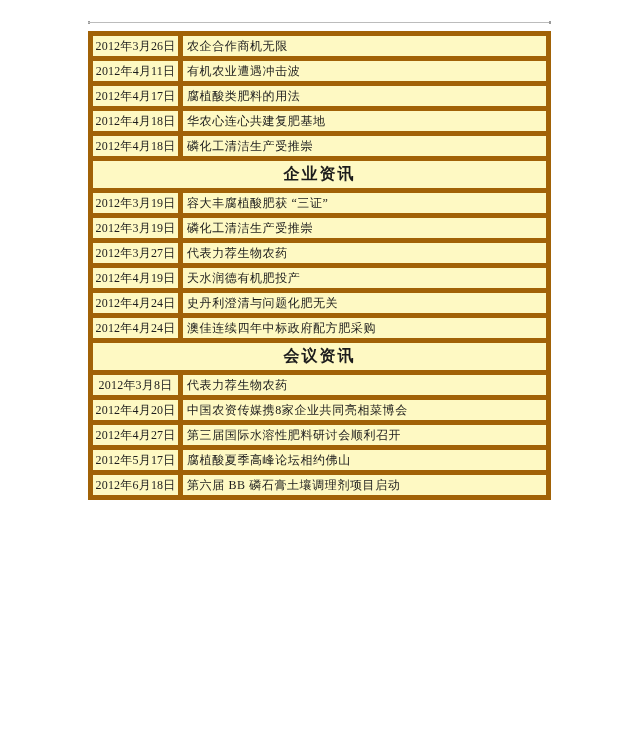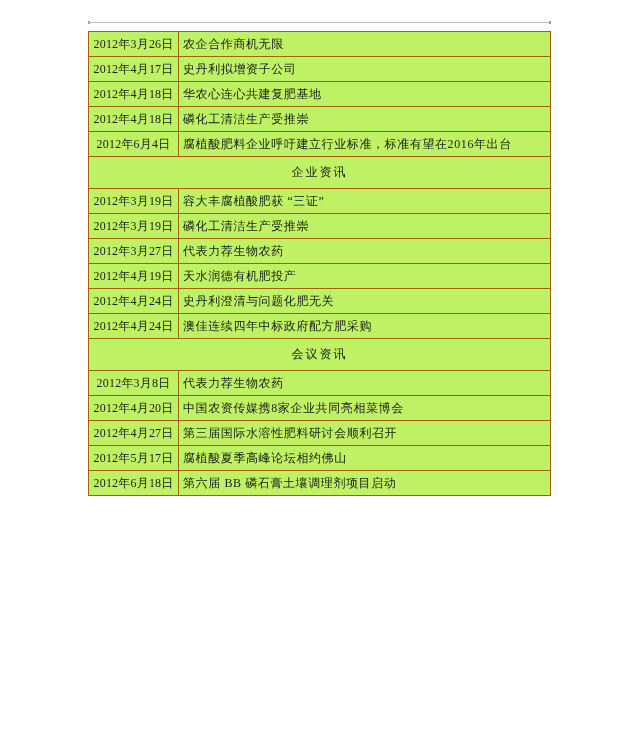--- a/index.html
+++ b/index.html
@@ -40,22 +40,22 @@
 
   table.doc-table {
     position: absolute;
     left: 88px;
     top: 31px;
     width: 463px;
     border-collapse: collapse;
     table-layout: fixed;
   }
   .doc-table td {
-    border: 1px solid #a16207;
-    background: #bef264;
+    border: 5px solid #a16207;
+    background: #fef9c3;
     overflow: hidden;
     white-space: nowrap;
   }
   .doc-table col.col-date { width: 90px; }
   tr.data-row { height: 25px; }
   td.date-cell {
     text-align: center;
     font-size: 12px;
     letter-spacing: 0.2px;
     color: #1c1c1c;
@@ -63,23 +63,24 @@
   td.title-cell {
     padding-left: 4px;
     font-size: 12px;
     letter-spacing: 0.6px;
     color: #1c1c1c;
   }
   tr.section-row { height: 32px; }
   td.section-cell {
     text-align: center;
     vertical-align: middle;
-    font-size: 12px;
+    font-size: 16px;
     letter-spacing: 2px;
     color: #1c1c1c;
+    font-weight: bold;
   }
 </style>
 </head>
 <body>
 
 <div class="page-remnant">
   <div class="remnant-cap-left"></div>
   <div class="remnant-line"></div>
   <div class="remnant-cap-right"></div>
 </div>
@@ -88,34 +89,34 @@
   <colgroup>
     <col class="col-date">
     <col class="col-title">
   </colgroup>
   <tbody>
       <tr class="data-row">
         <td class="date-cell">2012年3月26日</td>
         <td class="title-cell">农企合作商机无限</td>
       </tr>
       <tr class="data-row">
+        <td class="date-cell">2012年4月11日</td>
+        <td class="title-cell">有机农业遭遇冲击波</td>
+      </tr>
+      <tr class="data-row">
         <td class="date-cell">2012年4月17日</td>
-        <td class="title-cell">史丹利拟增资子公司</td>
+        <td class="title-cell">腐植酸类肥料的用法</td>
       </tr>
       <tr class="data-row">
         <td class="date-cell">2012年4月18日</td>
         <td class="title-cell">华农心连心共建复肥基地</td>
       </tr>
       <tr class="data-row">
         <td class="date-cell">2012年4月18日</td>
         <td class="title-cell">磷化工清洁生产受推崇</td>
-      </tr>
-      <tr class="data-row">
-        <td class="date-cell">2012年6月4日</td>
-        <td class="title-cell">腐植酸肥料企业呼吁建立行业标准，标准有望在2016年出台</td>
       </tr>
       <tr class="section-row">
         <td colspan="2" class="section-cell">企业资讯</td>
       </tr>
       <tr class="data-row">
         <td class="date-cell">2012年3月19日</td>
         <td class="title-cell">容大丰腐植酸肥获 “三证”</td>
       </tr>
       <tr class="data-row">
         <td class="date-cell">2012年3月19日</td>

